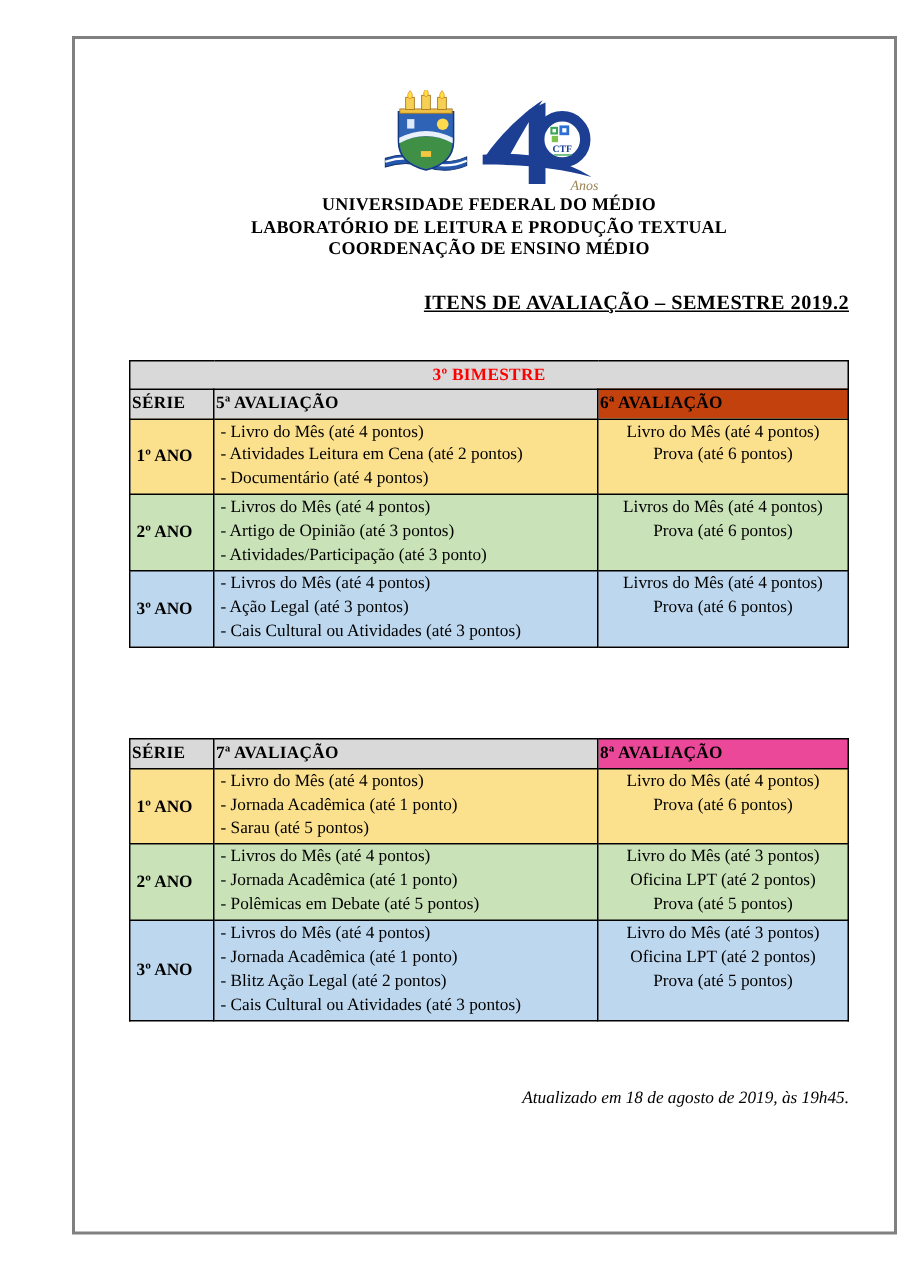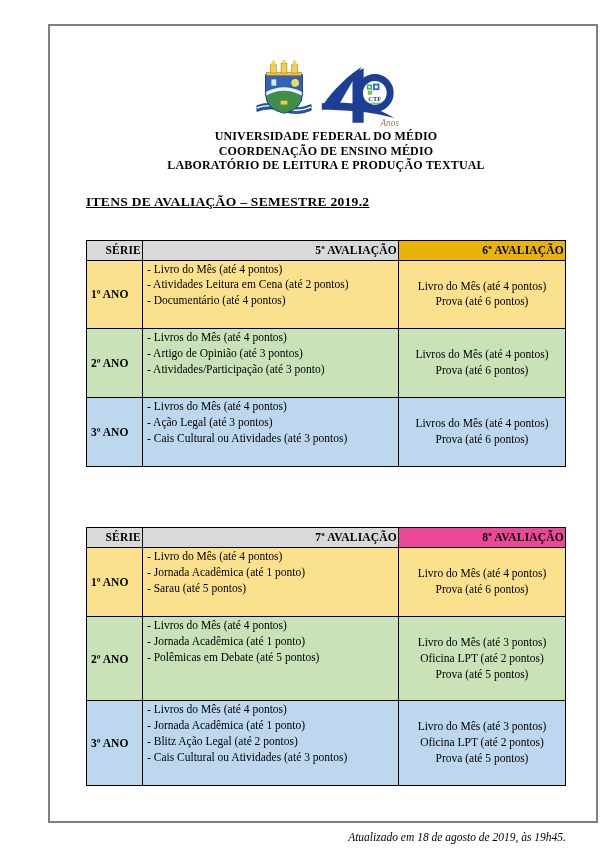--- a/index.html
+++ b/index.html
@@ -16,43 +16,43 @@
     padding:0 36px;box-sizing:border-box;
   }
   .logo-row{
     display:flex;justify-content:center;align-items:flex-start;
     margin-top:34px;height:66px;gap:3px;
   }
   .forty-logo{margin-top:5px;}
   .org-lines{margin-top:3px;text-align:center;}
   .org-line{font-weight:bold;font-size:12px;line-height:14.5px;letter-spacing:0.15px;}
   .doc-title{
-    margin-top:21px;text-align:left;font-weight:bold;font-size:13.5px;
+    margin-top:21px;text-align:right;font-weight:bold;font-size:13.5px;
     text-decoration:underline;letter-spacing:0.3px;
   }
   table.eval-table{
     width:100%;border-collapse:collapse;table-layout:fixed;
     font-size:11.5px;
   }
   .table-1{margin-top:30px;}
   .table-2{margin-top:60px;}
   table.eval-table td{border:1px solid #000;box-sizing:border-box;}
   tr.bimestre-row td{
     background:#D9D9D9;color:#FF0000;font-weight:bold;text-align:center;
     height:17px;line-height:16px;letter-spacing:0.2px;
   }
   tr.cols-row td{
-    background:#D9D9D9;font-weight:bold;text-align:right;
+    background:#D9D9D9;font-weight:bold;text-align:left;
     height:18px;line-height:17px;letter-spacing:0.2px;
   }
   td.serie-cell{
     font-weight:bold;text-align:left;vertical-align:middle;padding:0 4px;
   }
   td.items-cell{vertical-align:top;padding:1px 2px 1px 4px;}
-  td.aval-cell{vertical-align:top;text-align:center;padding:18px 2px;}
+  td.aval-cell{vertical-align:top;text-align:center;padding:1px 2px;}
   .cell-line{line-height:15.9px;}
   .doc-footer{
     margin-top:45px;text-align:right;font-style:italic;font-size:11.5px;
   }
 </style>
 </head>
 <body>
 
 <div class="canvas">
   <div class="page-border"></div>
@@ -111,37 +111,40 @@
           <text x="61" y="39" font-size="7" font-weight="bold" fill="#1C3F94" text-anchor="middle" font-family="Liberation Serif, serif">CTF</text>
           <rect x="55" y="40.5" width="13" height="1.3" fill="#3aa655" opacity="0.75"></rect>
         </g>
 
         <text x="67" y="66" font-size="10" font-style="italic" fill="#9b8354" font-family="Liberation Serif, serif">Anos</text>
       </svg>
     </div>
 
     <div class="org-lines">
       <div class="org-line">UNIVERSIDADE FEDERAL DO MÉDIO</div>
+      <div class="org-line">LABORATÓRIO DE LEITURA E PRODUÇÃO TEXTUAL</div>
       <div class="org-line">COORDENAÇÃO DE ENSINO MÉDIO</div>
-      <div class="org-line">LABORATÓRIO DE LEITURA E PRODUÇÃO TEXTUAL</div>
     </div>
 
     <div class="doc-title">ITENS DE AVALIAÇÃO – SEMESTRE 2019.2</div>
 
     <table class="eval-table table-1">
       <colgroup>
           <col style="width:56px">
           <col style="width:256px">
           <col>
         </colgroup>
     <tbody>
+          <tr class="bimestre-row">
+            <td colspan="3" style="color: rgb(255, 0, 0); background: rgb(217, 217, 217);">3º BIMESTRE</td>
+          </tr>
           <tr class="cols-row">
             <td style="background: rgb(217, 217, 217);">SÉRIE</td>
             <td style="background: rgb(217, 217, 217);">5ª AVALIAÇÃO</td>
-            <td style="background: #eab308;">6ª AVALIAÇÃO</td>
+            <td style="background: #c2410c;">6ª AVALIAÇÃO</td>
           </tr>
           <tr class="data-row" style="background: rgb(251, 224, 142);">
             <td class="serie-cell">1º ANO</td>
             <td class="items-cell">
               <div class="cell-line">- Livro do Mês (até 4 pontos)</div>
               <div class="cell-line">- Atividades Leitura em Cena (até 2 pontos)</div>
               <div class="cell-line">- Documentário (até 4 pontos)</div>
             </td>
             <td class="aval-cell">
               <div class="cell-line">Livro do Mês (até 4 pontos)</div>

